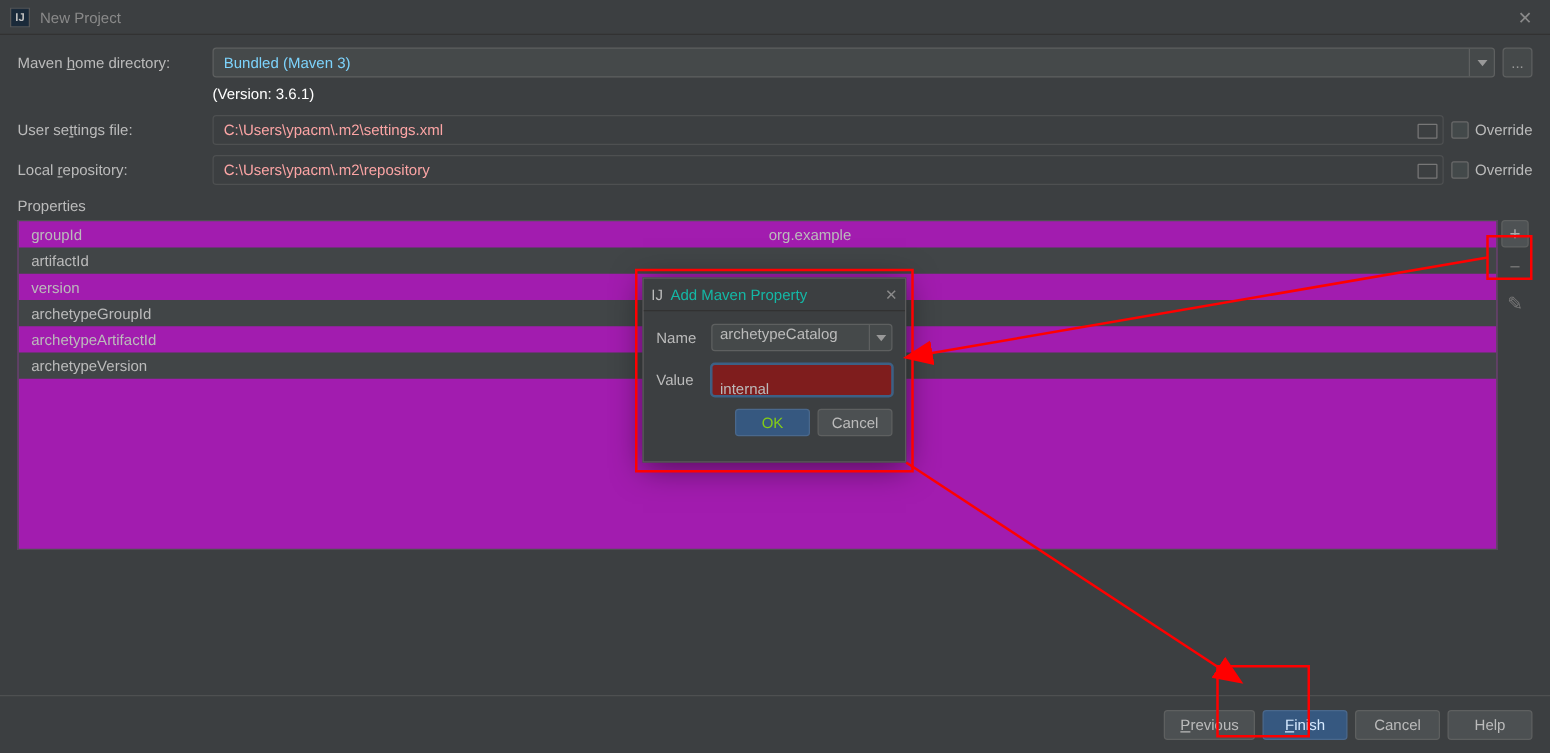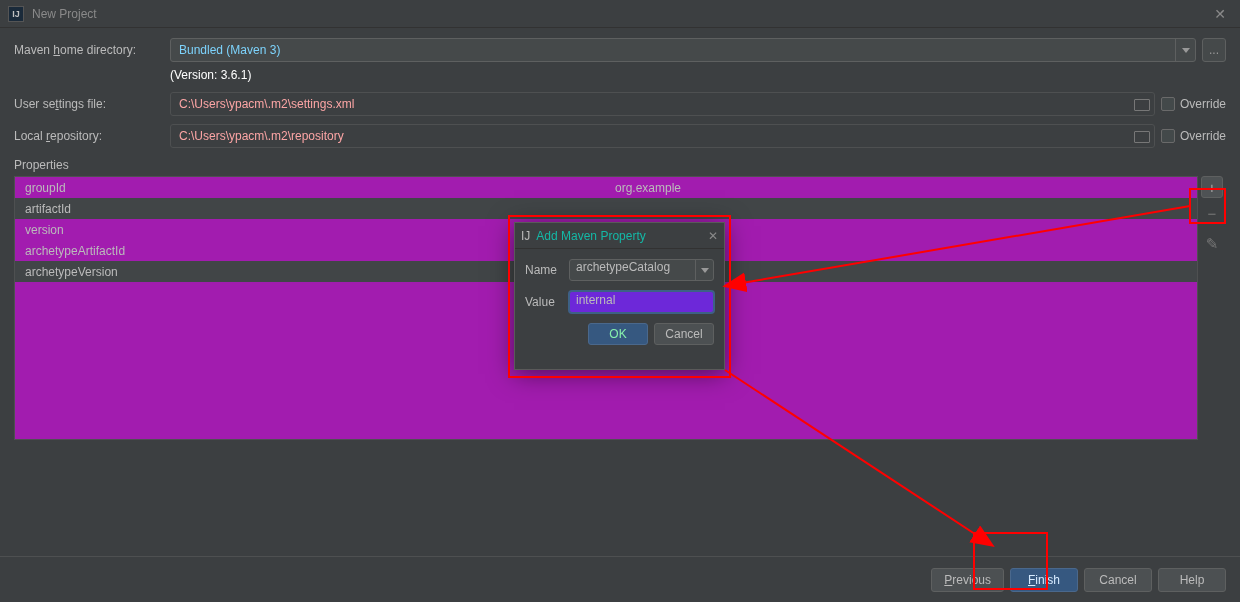--- a/index.html
+++ b/index.html
@@ -224,32 +224,32 @@
     height: 22px; display: flex; align-items: flex-start; padding: 0 6px; border-radius: 3px;
   }
   .m-combo-arrow {
     width: 18px; border-left: 1px solid #5e6060; height: 100%; margin-right: -6px;
     display: flex; align-items: center; justify-content: center;
   }
   .m-combo-arrow::after {
     content: ""; border-left: 4px solid transparent; border-right: 4px solid transparent; border-top: 5px solid #999;
   }
   .m-input {
-    background: #6d28d9; border: 1px solid #3d6185;
+    background: #7f1d1d; border: 1px solid #3d6185;
     box-shadow: 0 0 0 1px #3d6185;
     height: 22px; border-radius: 3px;
-    color: #bbbbbb; padding: 1px 6px;
+    color: #bbbbbb; padding: 12px 6px;
   }
   .m-buttons { display: flex; justify-content: flex-end; gap: 6px; margin-top: 6px; }
   .m-btn {
     min-width: 60px; height: 22px;
     border-radius: 3px; display: flex; align-items: center; justify-content: center;
     background: #4c5052; border: 1px solid #5e6060; color: #bbb; cursor: pointer;
   }
-  .m-btn.primary { background: #365880; border-color: #4a688c; color: #86efac; }
+  .m-btn.primary { background: #365880; border-color: #4a688c; color: #84cc16; }
 
   
   .overlay { position: absolute; left: 0; top: 0; width: 1240px; height: 602px; pointer-events: none; }
 </style>
 </head>
 <body>
 
 <div class="titlebar">
   <span class="app-icon">IJ</span>
   <span class="title">New Project</span>
@@ -310,20 +310,24 @@
           <span class="prop-val">org.example</span>
         </div>
       <div class="prop-row alt">
           <span class="prop-name">artifactId</span>
           <span class="prop-val"></span>
         </div>
       <div class="prop-row">
           <span class="prop-name">version</span>
           <span class="prop-val"></span>
         </div>
+      <div class="prop-row alt">
+          <span class="prop-name">archetypeGroupId</span>
+          <span class="prop-val">archetypes</span>
+        </div>
       <div class="prop-row">
           <span class="prop-name">archetypeArtifactId</span>
           <span class="prop-val">pp</span>
         </div>
       <div class="prop-row alt">
           <span class="prop-name">archetypeVersion</span>
           <span class="prop-val"></span>
         </div>
     </div>
     <div class="properties-tools">

